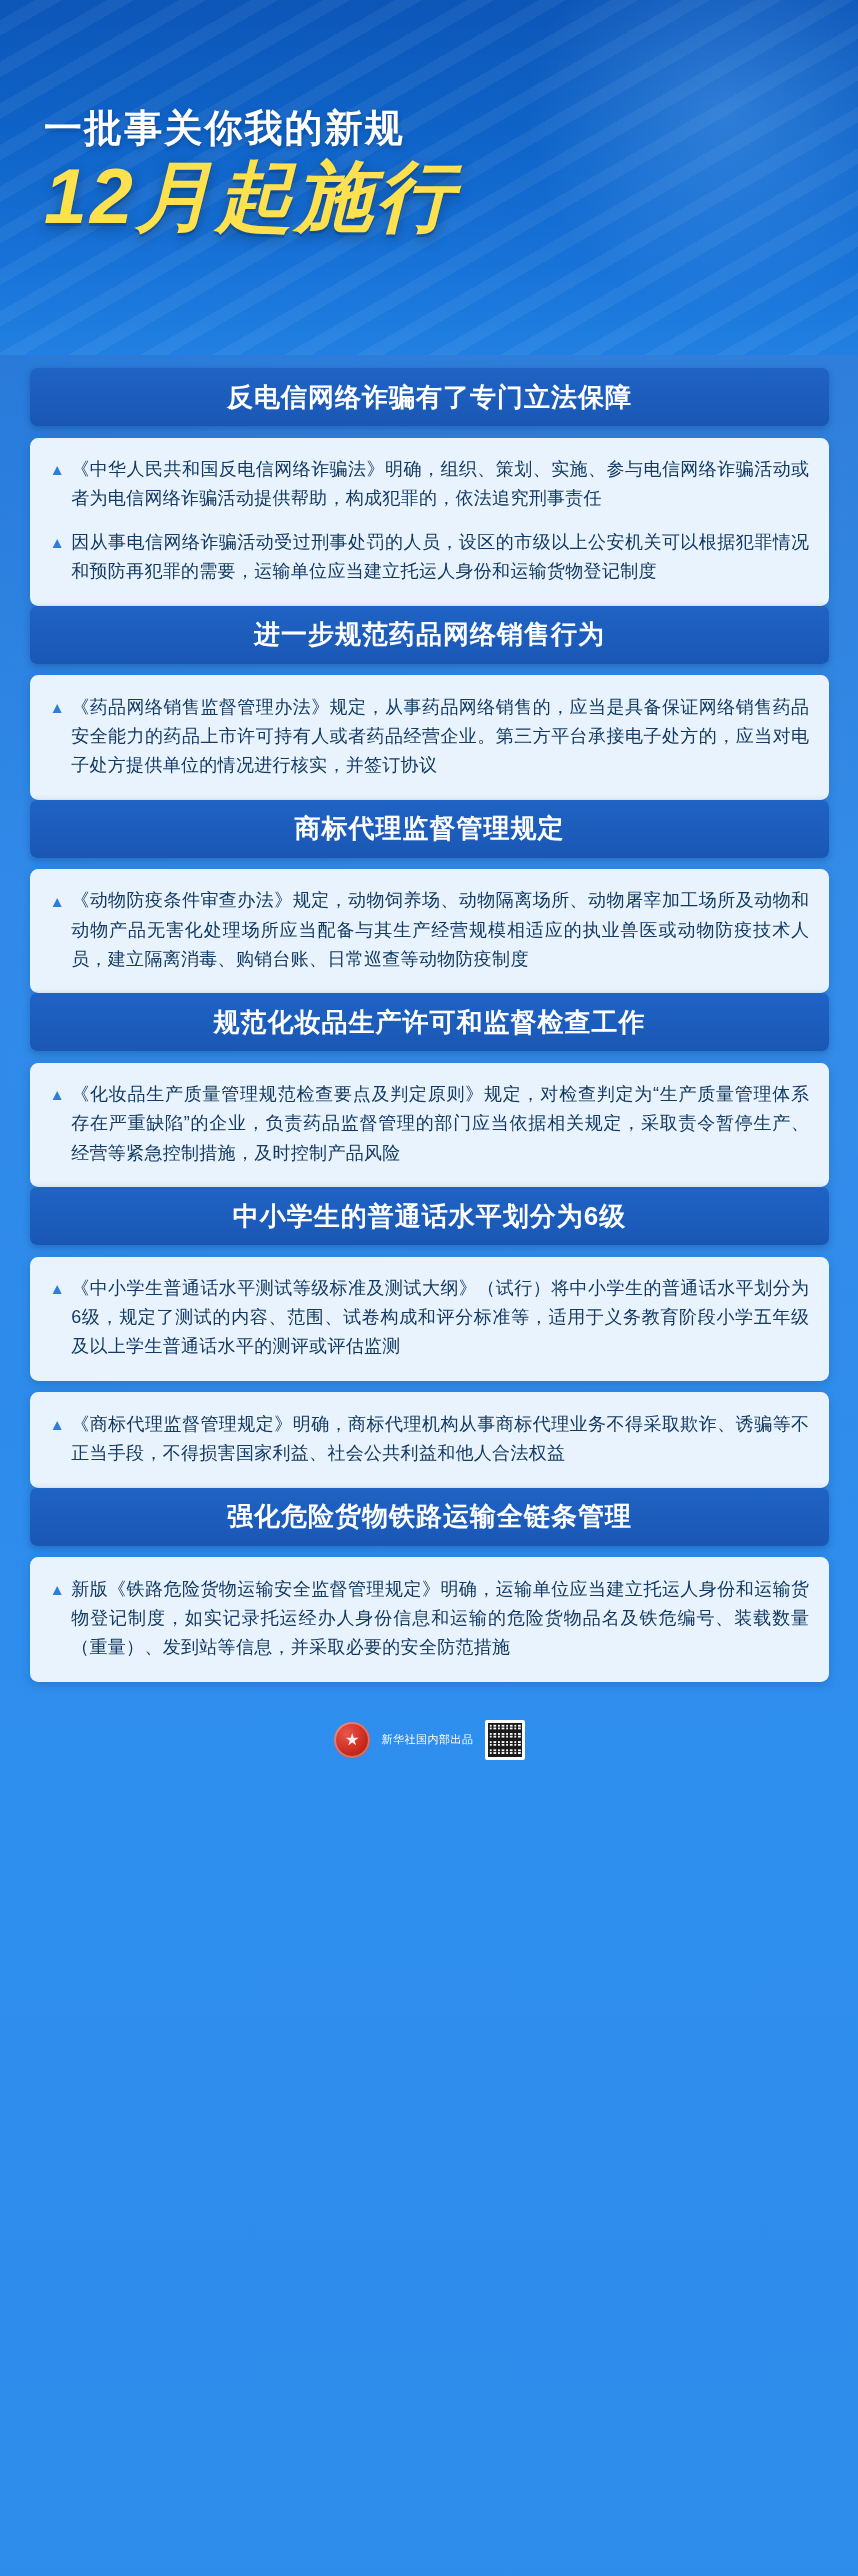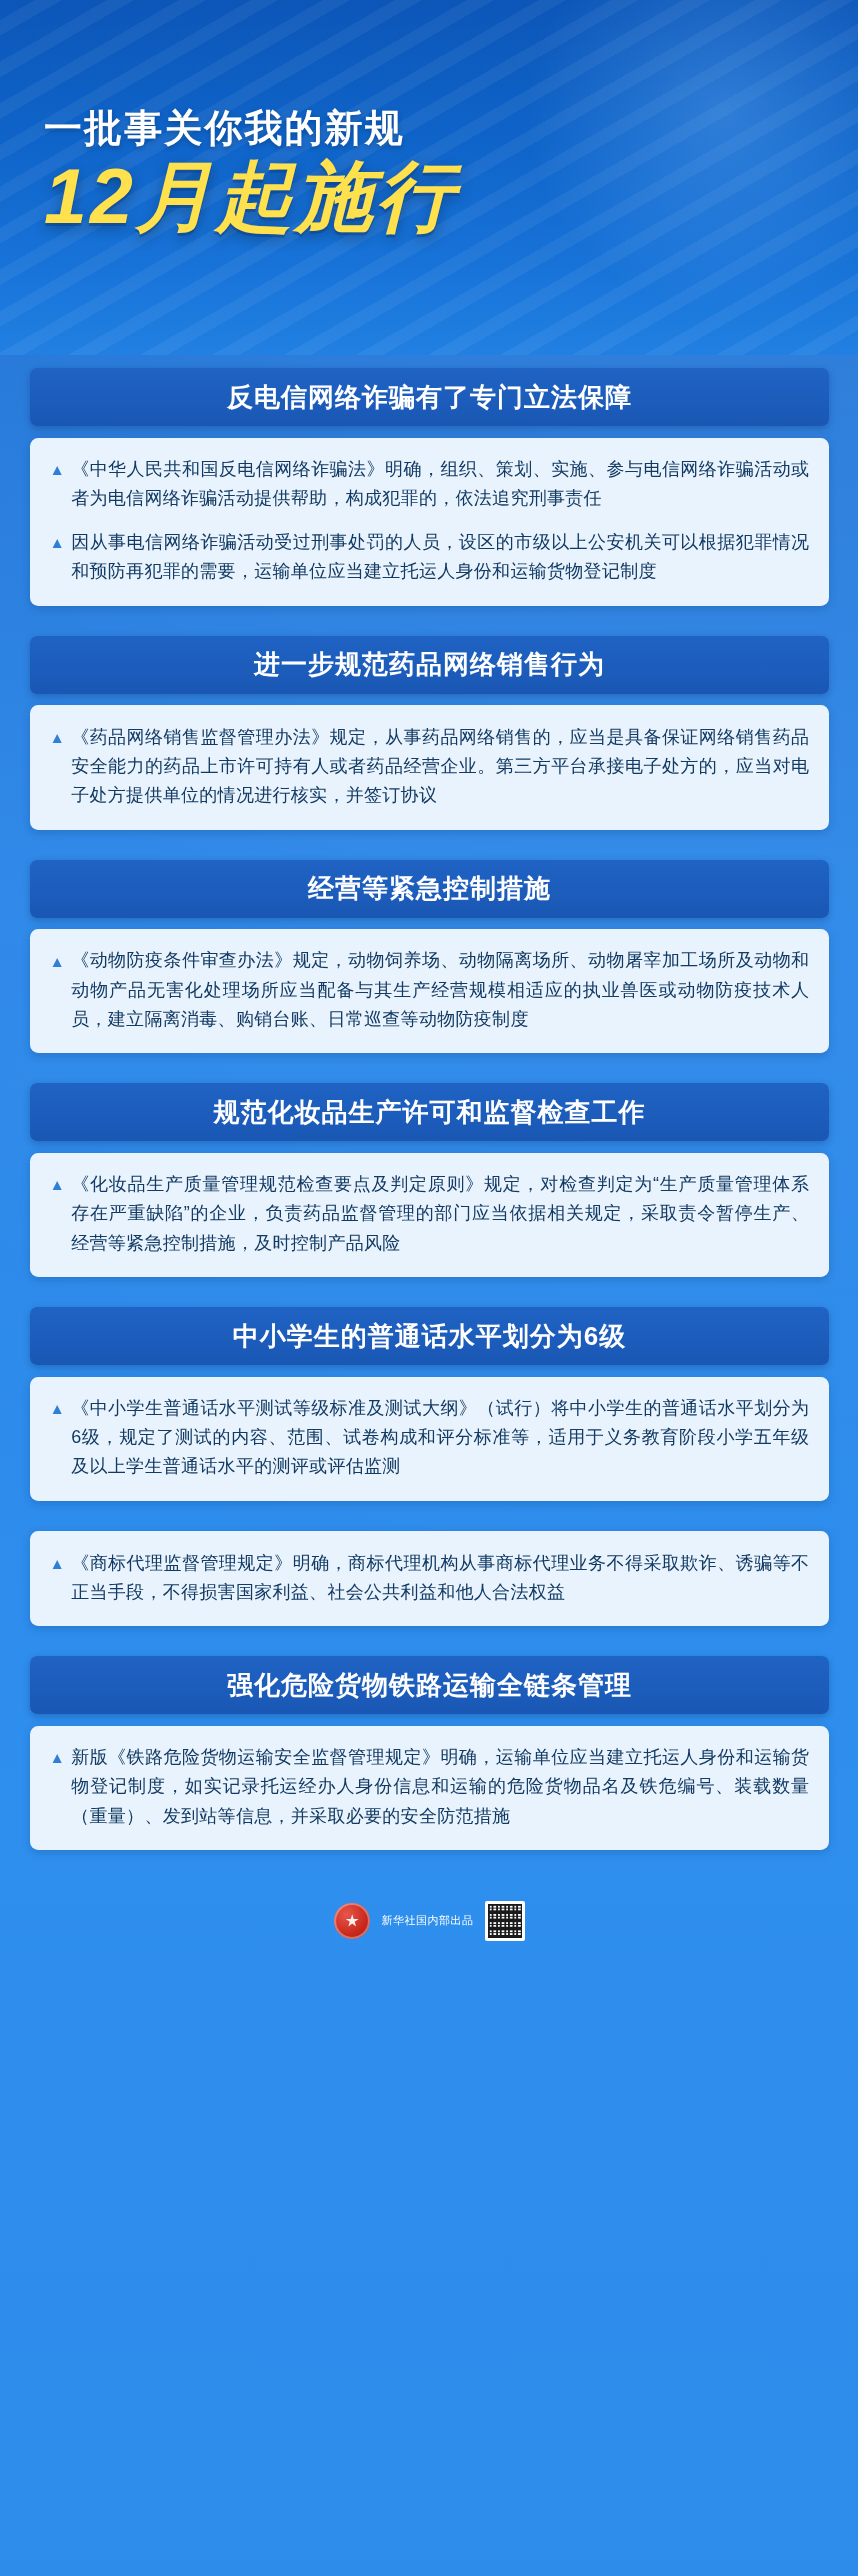--- a/index.html
+++ b/index.html
@@ -70,21 +70,20 @@
     line-height: 1.05;
     font-style: italic;
     text-shadow: 0 3.1px 0 rgba(10,60,130,0.45), 0 5.2px 13.4px rgba(0,0,0,0.30);
   }
 
   .content {
     padding: 13.4px 30px 0 30px;
   }
 
   .card {
-    margin-bottom: 30px;
   }
   .card-head {
     background: linear-gradient(180deg, #1f63c4 0%, #1a57b4 100%);
     border-radius: 7.2px;
     padding: 13.4px 15.5px;
     text-align: center;
     box-shadow: 0 2.1px 7.2px rgba(8,40,90,0.28);
   }
   .card-head-text {
     color: #ffffff;
@@ -207,21 +206,21 @@
       <div class="card-body">
         <div class="para">
           <span class="bullet">▲</span>
           <span class="para-text">《药品网络销售监督管理办法》规定，从事药品网络销售的，应当是具备保证网络销售药品安全能力的药品上市许可持有人或者药品经营企业。第三方平台承接电子处方的，应当对电子处方提供单位的情况进行核实，并签订协议</span>
         </div>
       </div>
     </div>
 
     <div class="card">
       <div class="card-head">
-        <div class="card-head-text">经营等紧急控制措施</div>
+        <div class="card-head-text">商标代理监督管理规定</div>
       </div>
       <div class="card-body">
         <div class="para">
           <span class="bullet">▲</span>
           <span class="para-text">《动物防疫条件审查办法》规定，动物饲养场、动物隔离场所、动物屠宰加工场所及动物和动物产品无害化处理场所应当配备与其生产经营规模相适应的执业兽医或动物防疫技术人员，建立隔离消毒、购销台账、日常巡查等动物防疫制度</span>
         </div>
       </div>
     </div>
 
     <div class="card">

